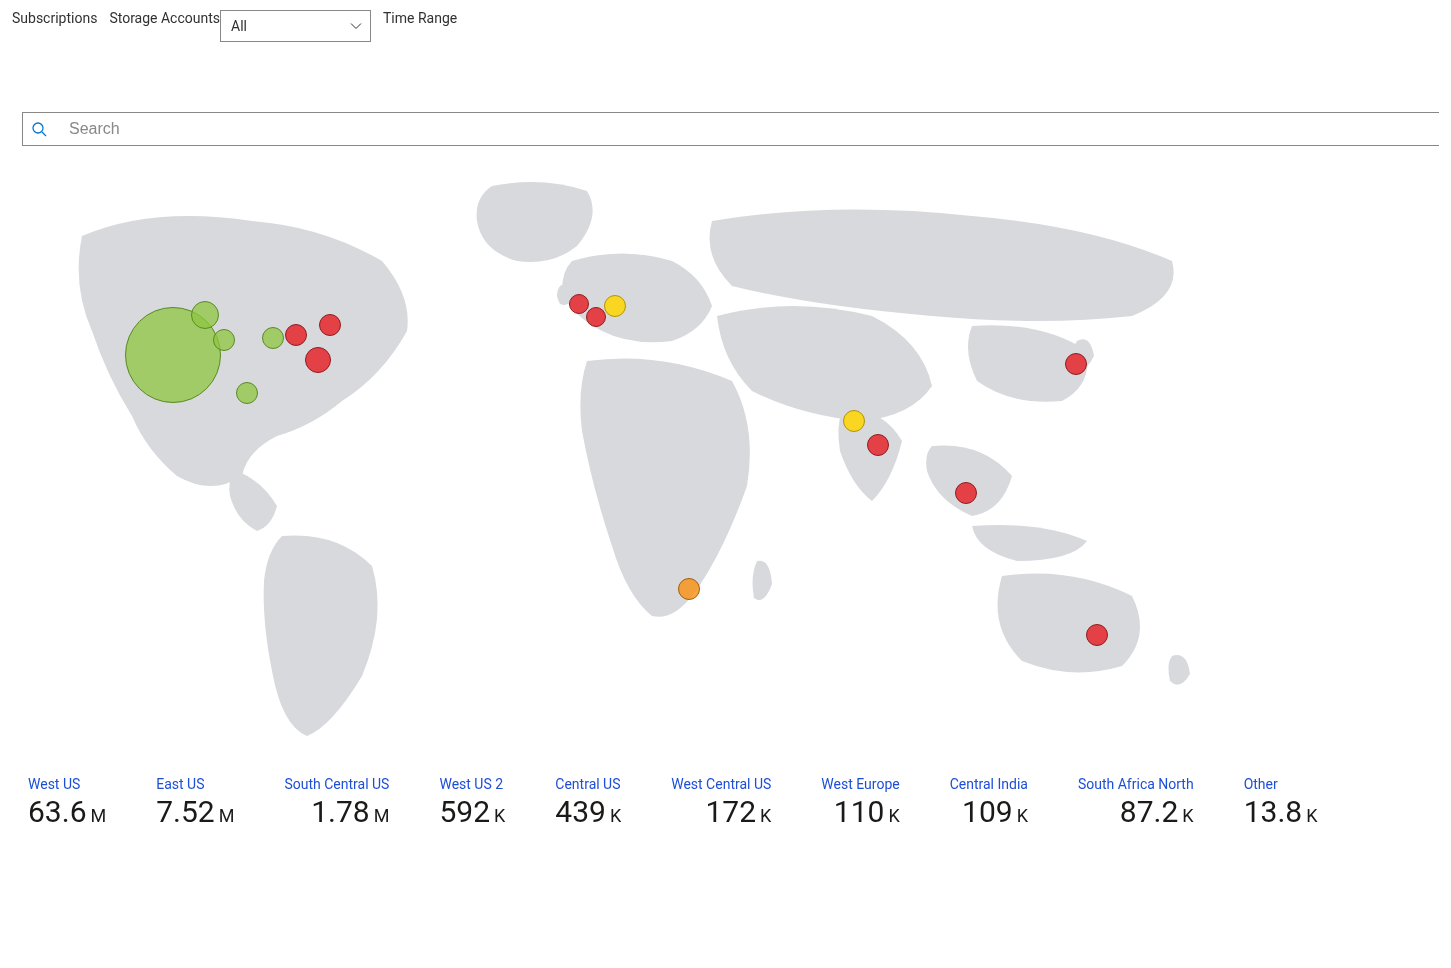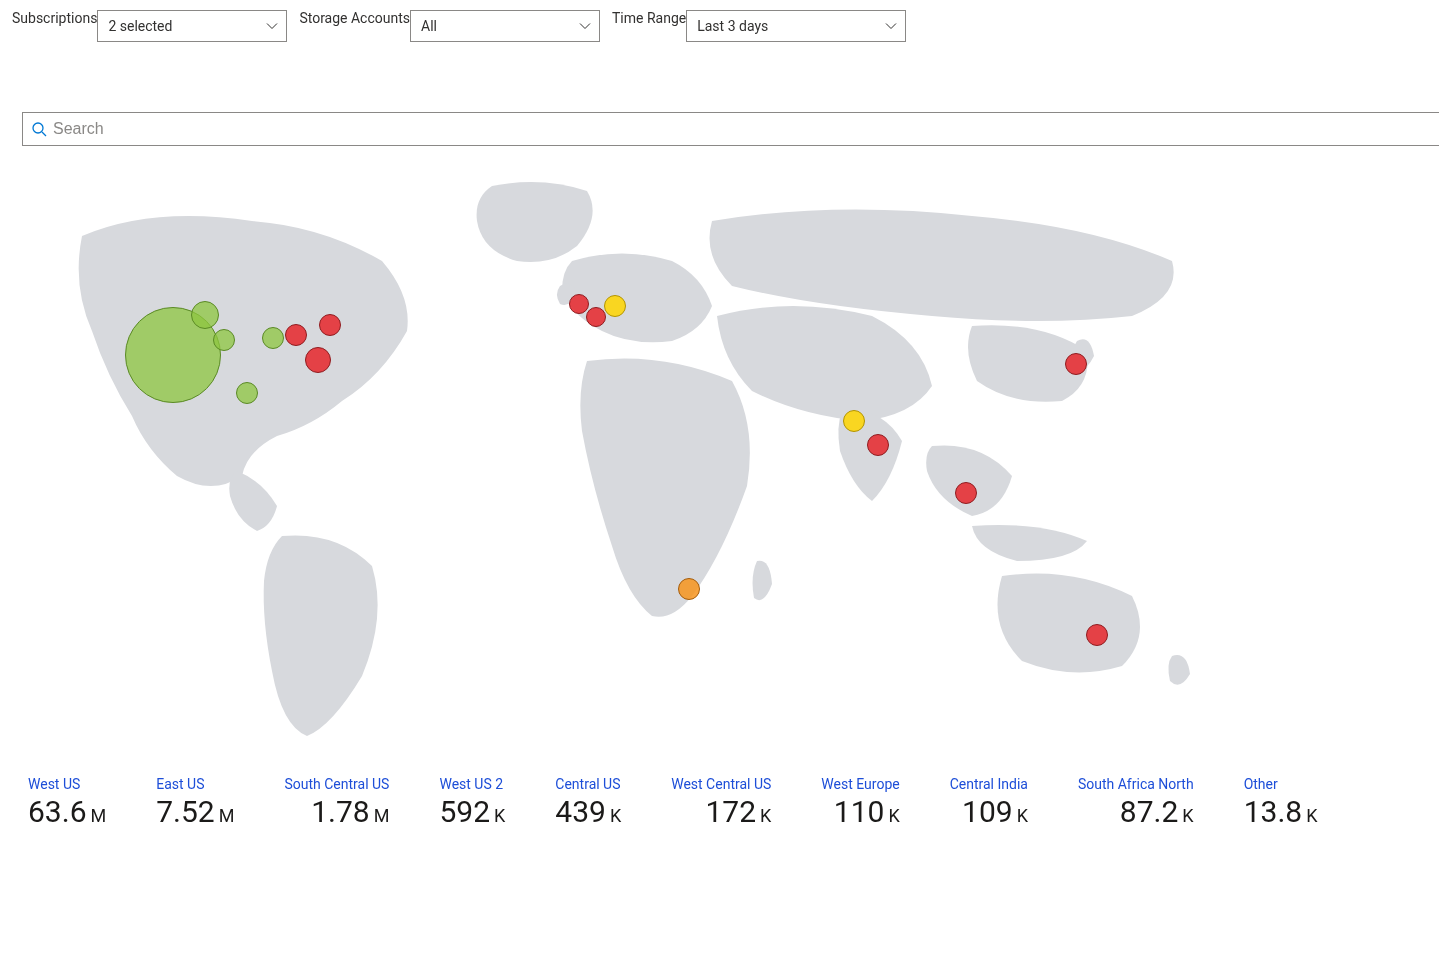--- a/index.html
+++ b/index.html
@@ -28,33 +28,33 @@
     justify-content: space-between;
     border: 1px solid #8a8886;
     height: 32px;
     padding: 0 8px 0 10px;
     font-size: 14px;
     color: #323130;
     cursor: pointer;
     background: #fff;
   }
   .dropdown.w1 { width: 190px; }
-  .dropdown.w2 { width: 190px; gap: 28px; }
+  .dropdown.w2 { width: 151px; gap: 28px; }
   .dropdown.w3 { width: 220px; }
   .chev { width: 12px; height: 12px; flex: 0 0 auto; }
   .chev svg { display:block; }
   .search-wrap {
     margin-left: 10px;
     border: 1px solid #8a8886;
     border-right: none;
     height: 34px;
     display: flex;
     align-items: center;
     padding: 0 8px;
-    gap: 4px;
+    gap: 20px;
     width: calc(100% - 10px);
   }
   .search-icon { width: 16px; height: 16px; color: #0078d4; }
   .search-input {
     border: none;
     outline: none;
     font-size: 16px;
     color: #605e5c;
     flex: 1;
     background: transparent;
@@ -102,50 +102,34 @@
     font-size: 18px;
     font-weight: 400;
   }
 </style>
 </head>
 <body>
 
 <div class="filters">
   <div class="filter">
     <div class="filter-label">Subscriptions</div>
-    <div class="dropdown w1">
-      <span>2 selected</span>
-      <span class="chev">
-        <svg viewBox="0 0 12 12" width="12" height="12">
-            <path d="M1 3.5 L6 8.5 L11 3.5" fill="none" stroke="#323130" stroke-width="1"></path>
-          </svg>
-      </span>
-    </div>
   </div>
   <div class="filter">
     <div class="filter-label">Storage Accounts</div>
     <div class="dropdown w2">
       <span>All</span>
       <span class="chev">
         <svg viewBox="0 0 12 12" width="12" height="12">
             <path d="M1 3.5 L6 8.5 L11 3.5" fill="none" stroke="#323130" stroke-width="1"></path>
           </svg>
       </span>
     </div>
   </div>
   <div class="filter">
     <div class="filter-label">Time Range</div>
-    <div class="dropdown w3">
-      <span>Last 3 days</span>
-      <span class="chev">
-        <svg viewBox="0 0 12 12" width="12" height="12">
-            <path d="M1 3.5 L6 8.5 L11 3.5" fill="none" stroke="#323130" stroke-width="1"></path>
-          </svg>
-      </span>
-    </div>
   </div>
 </div>
 
 <div class="search-wrap">
   <span class="search-icon">
     <svg viewBox="0 0 16 16" width="16" height="16">
         <circle cx="7" cy="7" r="5" fill="none" stroke="#0078d4" stroke-width="1.3"></circle>
         <line x1="11" y1="11" x2="15" y2="15" stroke="#0078d4" stroke-width="1.3"></line>
       </svg>
   </span>

